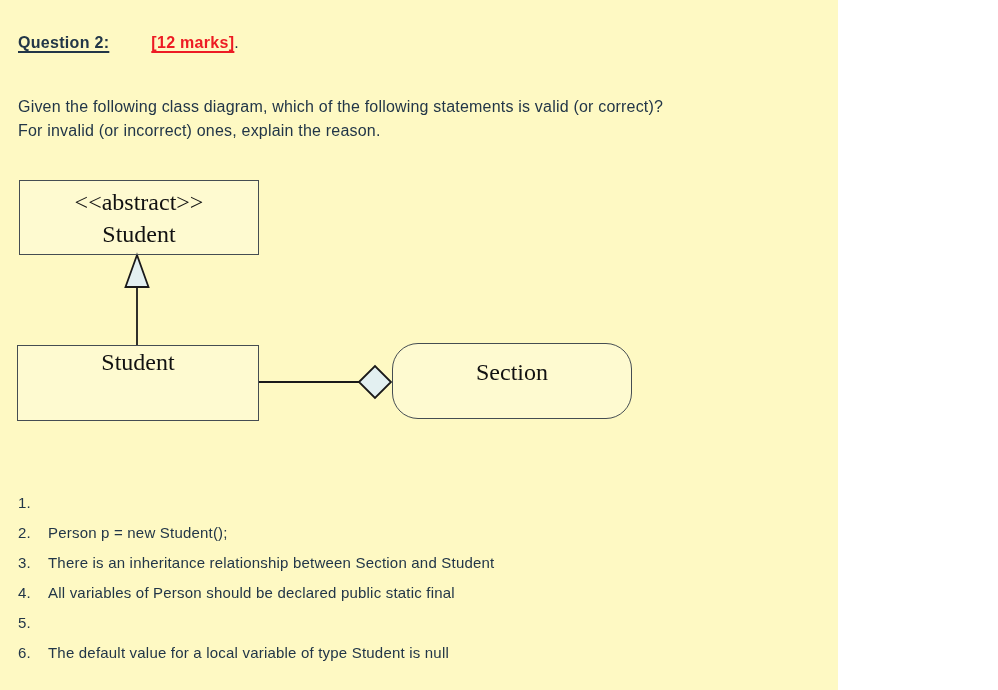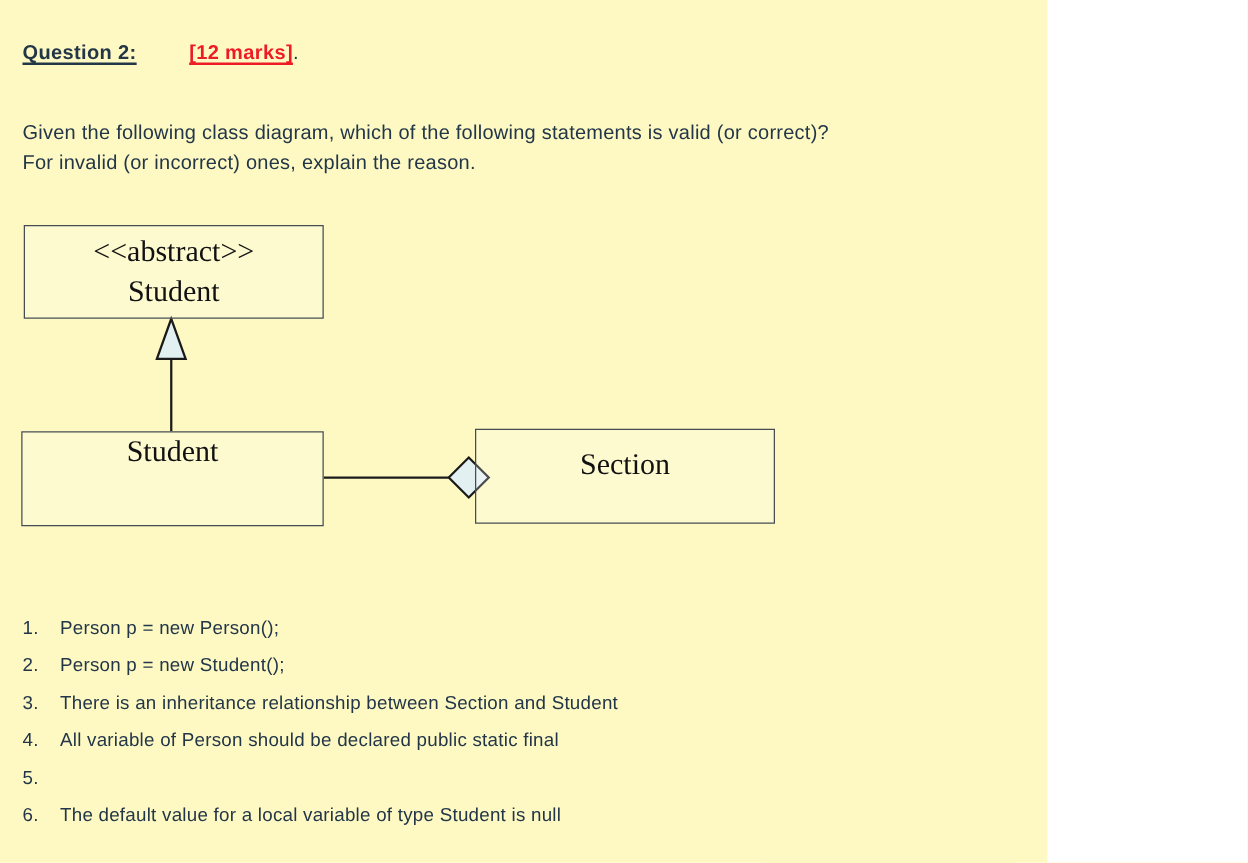--- a/index.html
+++ b/index.html
@@ -70,21 +70,21 @@
     text-align: center;
     font-family: "Liberation Serif", "DejaVu Serif", serif;
     font-size: 24px;
     color: #111;
   }
   .clsbox .line {
     line-height: 32px;
   }
   .box-person  { left: 19px;  top: 180px; width: 240px; height: 75px; padding-top: 5px; }
   .box-student { left: 17px;  top: 345px; width: 242px; height: 76px; }
-  .box-section { left: 380px; top: 343px; width: 240px; height: 76px; padding-top: 12px; }
+  .box-section { left: 392px; top: 343px; width: 240px; height: 76px; padding-top: 12px; border-radius: 26px; }
   
   .statements {
     position: absolute;
     left: 18px;
     top: 487px;
     font-size: 15px;
     letter-spacing: 0.2px;
     font-weight: 500;
   }
   .stmt-row {
@@ -132,33 +132,32 @@
     </div>
 
     <div class="clsbox box-section">
       <div class="line">Section</div>
     </div>
   </div>
 
   <div class="statements">
     <div class="stmt-row">
       <span class="stmt-num">1.</span>
-      <span class="stmt-text">Person p = new Person();</span>
     </div>
     <div class="stmt-row">
       <span class="stmt-num">2.</span>
       <span class="stmt-text">Person p = new Student();</span>
     </div>
     <div class="stmt-row">
       <span class="stmt-num">3.</span>
       <span class="stmt-text">There is an inheritance relationship between Section and Student</span>
     </div>
     <div class="stmt-row">
       <span class="stmt-num">4.</span>
-      <span class="stmt-text">All variable of Person should be declared public static final</span>
+      <span class="stmt-text">All variables of Person should be declared public static final</span>
     </div>
     <div class="stmt-row">
       <span class="stmt-num">5.</span>
     </div>
     <div class="stmt-row">
       <span class="stmt-num">6.</span>
       <span class="stmt-text">The default value for a local variable of type Student is null</span>
     </div>
   </div>
 

